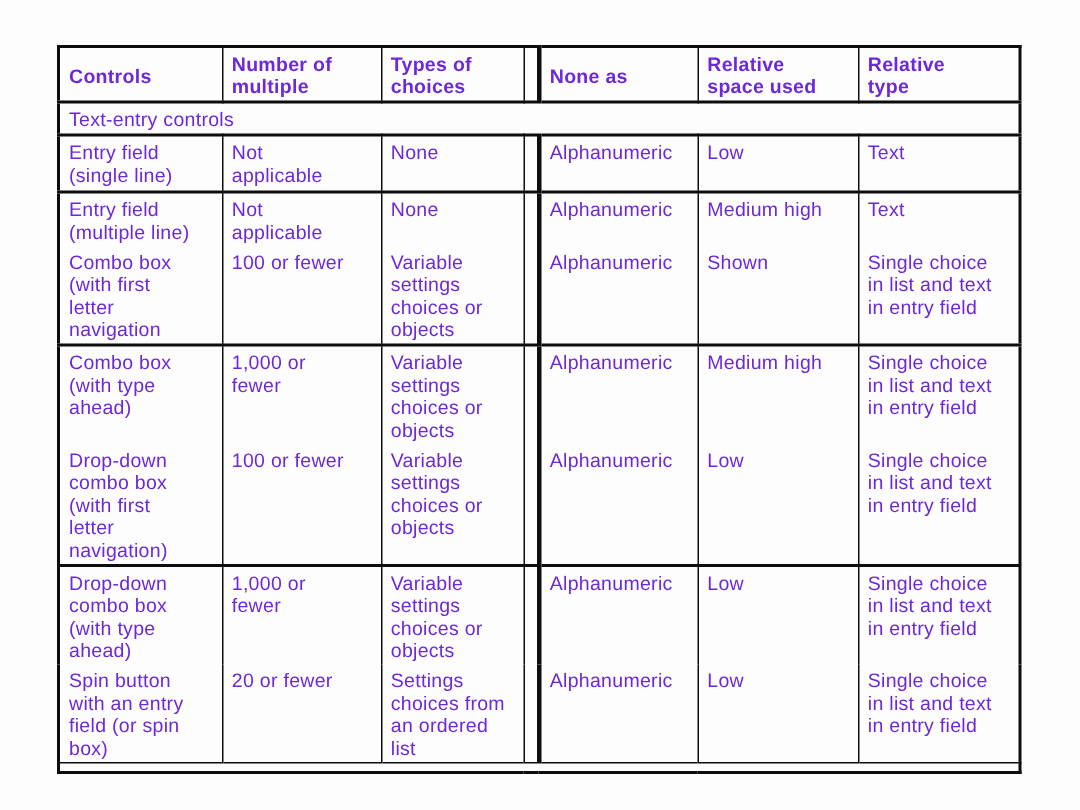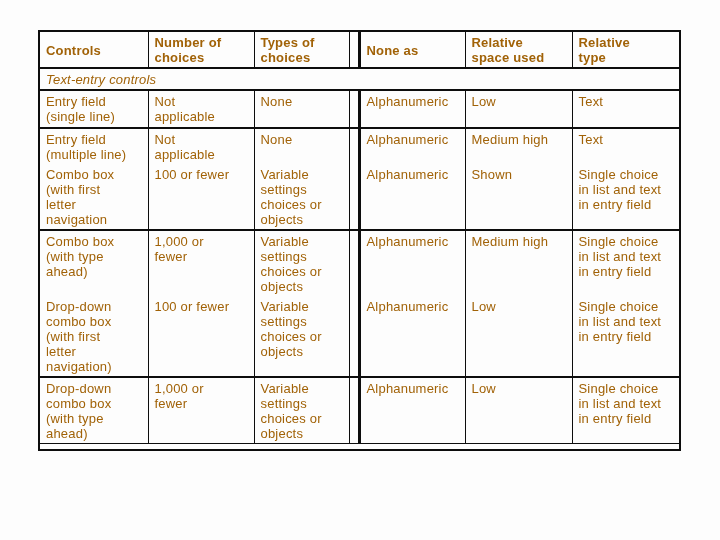--- a/index.html
+++ b/index.html
@@ -19,21 +19,21 @@
     position: absolute;
     left: 38px;
     top: 30px;
     width: 641px;
     table-layout: fixed;
     border-collapse: collapse;
     border: 2px solid #0d0d0d;
     font-size: 13px;
     line-height: 15px;
     letter-spacing: 0.2px;
-    color: #a16207;
+    color: #6d28d9;
   }
   table.ctl th, table.ctl td {
     border-left: 1.5px solid #0d0d0d;
     padding: 3px 4px 2px 6px;
     white-space: pre-line;
     overflow: hidden;
     font-weight: normal;
     text-align: left;
   }
   table.ctl th {
@@ -50,21 +50,20 @@
   tbody.bottom-strip { border-top: 1.5px solid #0d0d0d; }
   tr.h36 { height: 36px; }
   tr.h20 { height: 20px; }
   tr.h38 { height: 38px; }
   tr.h65 { height: 65px; }
   tr.h64 { height: 64px; }
   tr.h78 { height: 78px; }
   tr.h62 { height: 62px; }
   tr.h5  { height: 5px;  }
   td.section-cell {
-    font-style: italic;
     padding-top: 2px;
     vertical-align: middle;
   }
 </style>
 </head>
 <body>
 
 <div class="page">
   <table class="ctl">
     <colgroup>
@@ -74,21 +73,21 @@
       <col style="width:10px">
       <col style="width:106px">
       <col style="width:107px">
       <col style="width:108px">
     </colgroup>
 
     <thead class="hdr">
       <tr class="h36">
         <th class="first-col">Controls</th>
         <th>Number of
-choices</th>
+multiple</th>
         <th>Types of
 choices</th>
         <th class="gap-col"></th>
         <th class="thick-left">None as</th>
         <th>Relative
 space used</th>
         <th>Relative
 type</th>
       </tr>
     </thead>
@@ -194,20 +193,37 @@
 settings
 choices or
 objects</td>
         <td class="gap-col"></td>
         <td class="thick-left">Alphanumeric</td>
         <td>Low</td>
         <td>Single choice
 in list and text
 in entry field</td>
       </tr>
+      <tr class="h62">
+        <td class="first-col">Spin button
+with an entry
+field (or spin
+box)</td>
+        <td>20 or fewer</td>
+        <td>Settings
+choices from
+an ordered
+list</td>
+        <td class="gap-col"></td>
+        <td class="thick-left">Alphanumeric</td>
+        <td>Low</td>
+        <td>Single choice
+in list and text
+in entry field</td>
+      </tr>
     </tbody>
 
     <tbody class="bottom-strip">
       <tr class="h5">
         <td class="first-col" colspan="7"></td>
       </tr>
     </tbody>
   </table>
 </div>
 

